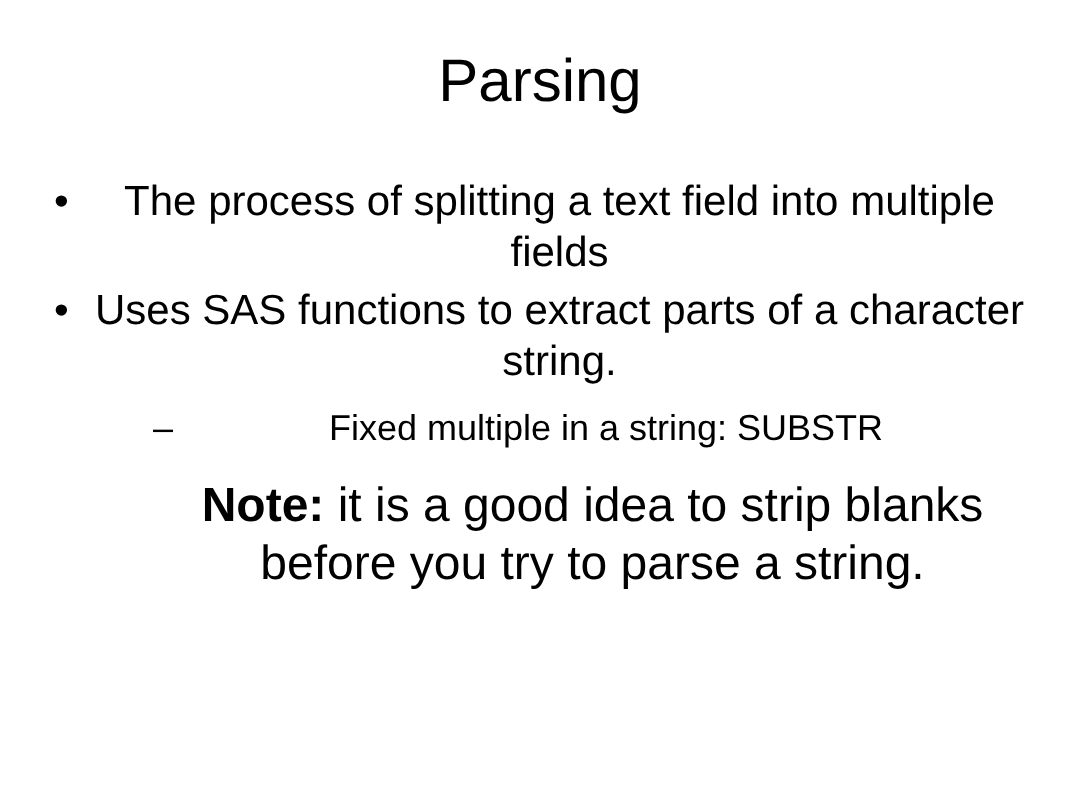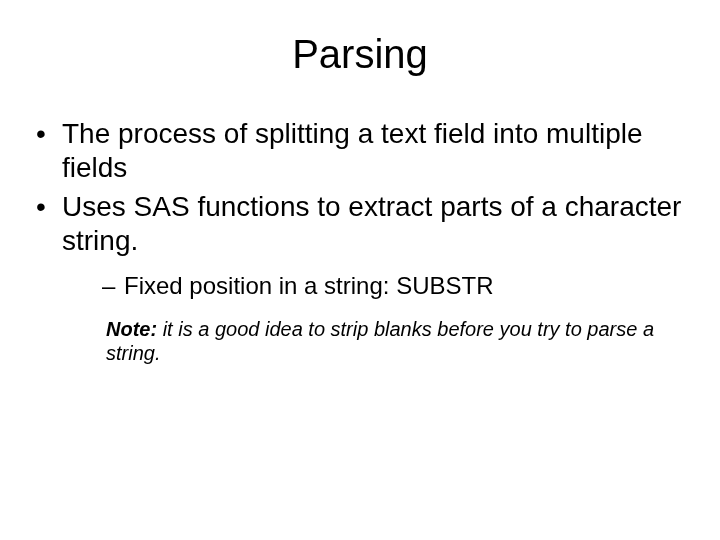--- a/index.html
+++ b/index.html
@@ -21,20 +21,21 @@
   .title {
     text-align: center;
     font-size: 40px;
     font-weight: 400;
     margin: 8px 0 40px 0;
   }
   ul.level1 {
     list-style: none;
     margin: 0;
     padding: 0;
+    text-align: center;
   }
   ul.level1 > li {
     font-size: 28px;
     line-height: 1.2;
     margin: 0 0 6px 0;
     padding-left: 26px;
     position: relative;
   }
   ul.level1 > li::before {
     content: "•";
@@ -56,41 +57,40 @@
     padding-left: 22px;
     position: relative;
   }
   ul.level2 > li::before {
     content: "–";
     position: absolute;
     left: 0;
     top: 0;
   }
   .note {
-    font-size: 20px;
+    font-size: 32px;
     line-height: 1.2;
-    font-style: italic;
     margin: 0;
     padding-left: 44px;
   }
   .note .note-label {
     font-weight: bold;
   }
 </style>
 </head>
 <body>
 
 <div class="slide">
   <h1 class="title">Parsing</h1>
 
   <ul class="level1">
     <li>The process of splitting a text field into multiple fields</li>
     <li>
       <span>Uses SAS functions to extract parts of a character string.</span>
       <ul class="level2">
-        <li>Fixed position in a string:  SUBSTR</li>
+        <li>Fixed multiple in a string:  SUBSTR</li>
       </ul>
       <p class="note">
         <span class="note-label">Note:</span><span> it is a good idea to strip blanks before you try to parse a string.</span>
       </p>
     </li>
   </ul>
 </div>
 
 </body></html>

